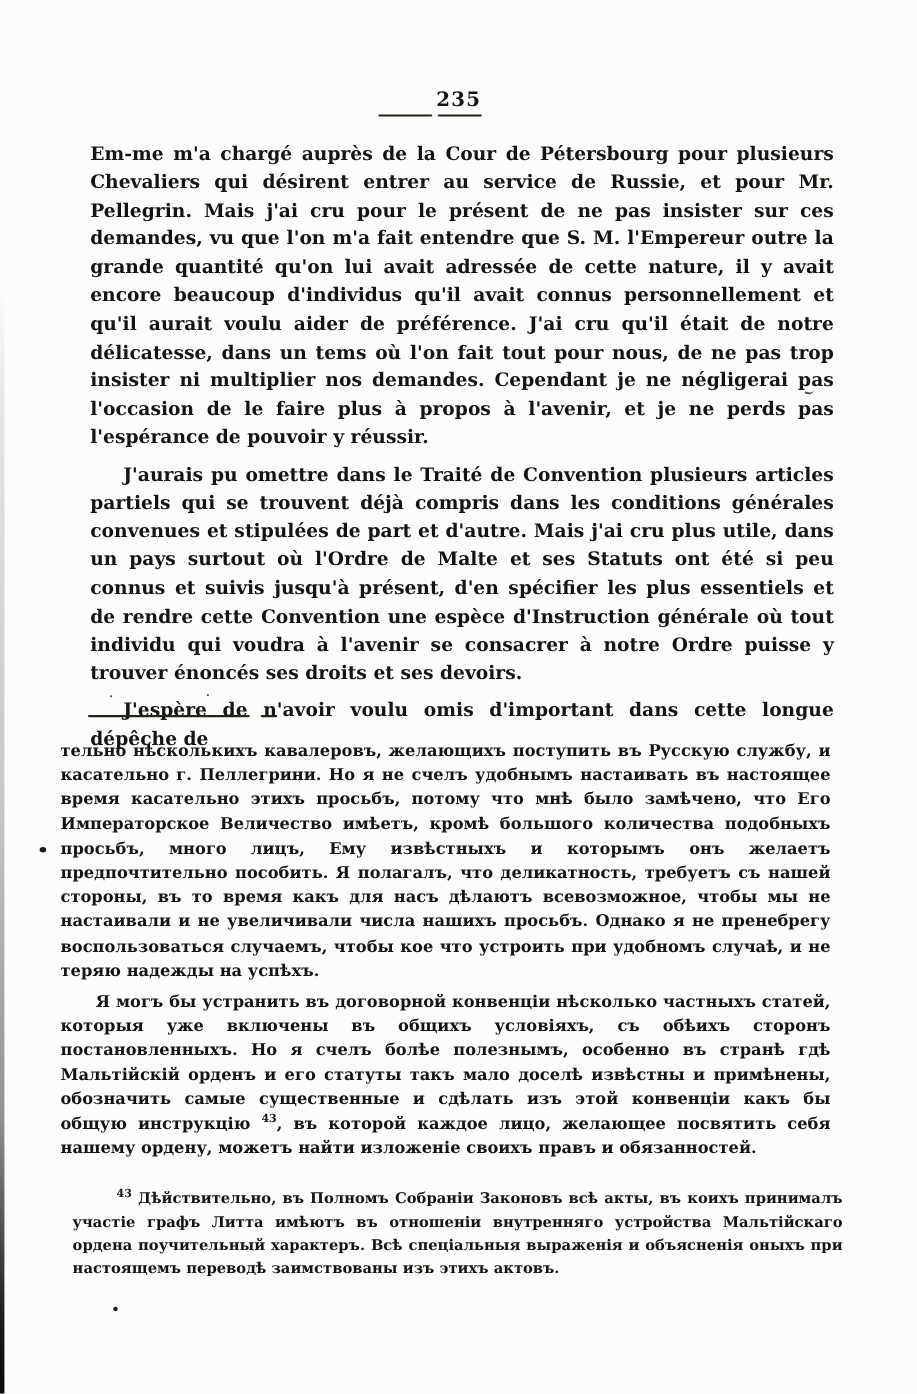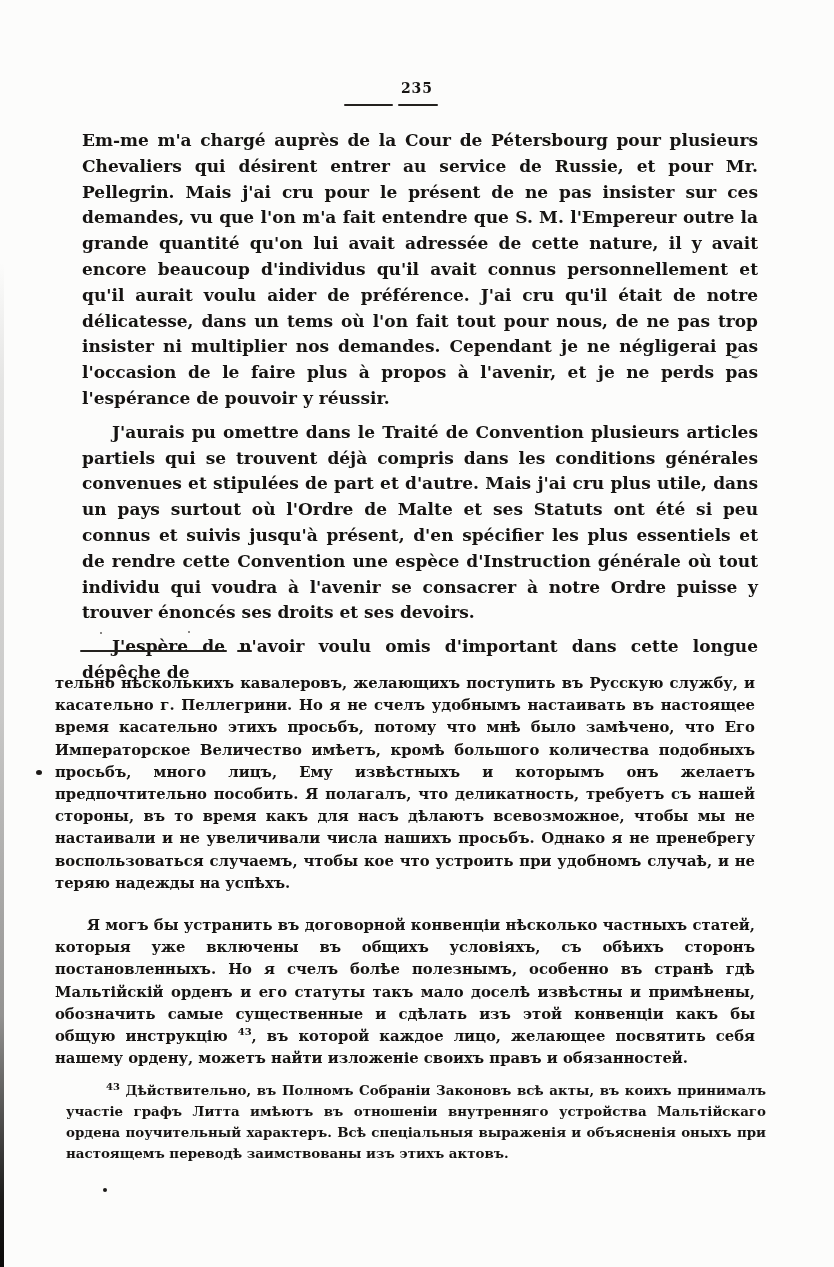--- a/index.html
+++ b/index.html
@@ -33,21 +33,21 @@
       rgba(20,18,16,0.45) 75%,
       rgba(10,9,8,0.92) 93%,
       #0a0908 100%);
   }
   .page-number {
     position: absolute;
     top: 80px;
     left: 0;
     width: 100%;
     text-align: center;
-    font-size: 14px;
+    font-size: 18px;
     font-weight: bold;
     letter-spacing: 1px;
   }
   .rule {
     position: absolute;
     height: 2px;
     background: #24211e;
     border-radius: 1px;
   }
   .pagenum-rule-1 { top: 104px; left: 344px; width: 49px; }
@@ -72,21 +72,21 @@
     position: absolute;
     left: 55px;
     top: 672px;
     width: 700px;
     font-size: 14.8px;
     line-height: 22.2px;
     font-weight: bold;
     text-align: justify;
   }
   .russian-block p { margin: 0; }
-  .russian-block p.indented { text-indent: 32px; margin-top: 20px; }
+  .russian-block p.indented { text-indent: 32px; margin-top: 6px; }
 
   sup.fnref {
     font-size: 10px;
     line-height: 0;
     vertical-align: super;
     font-weight: bold;
   }
 
   .footnote-block {
     position: absolute;

